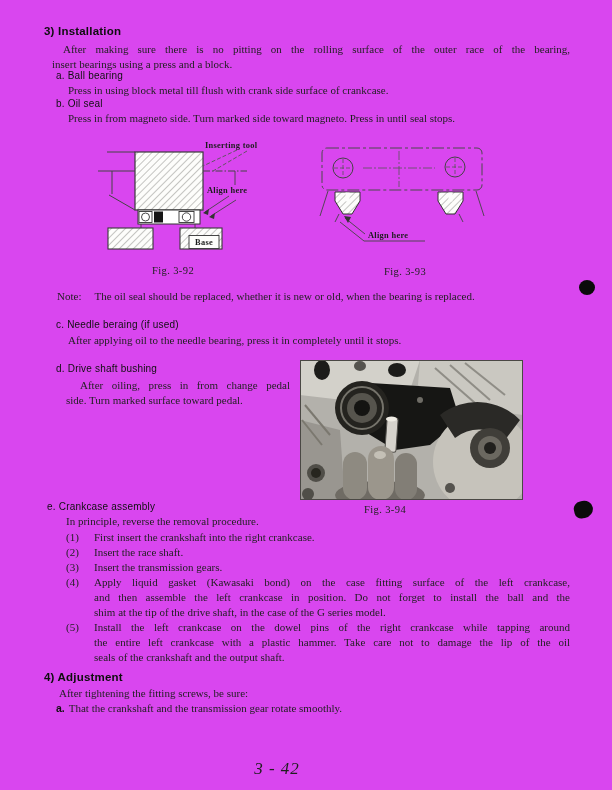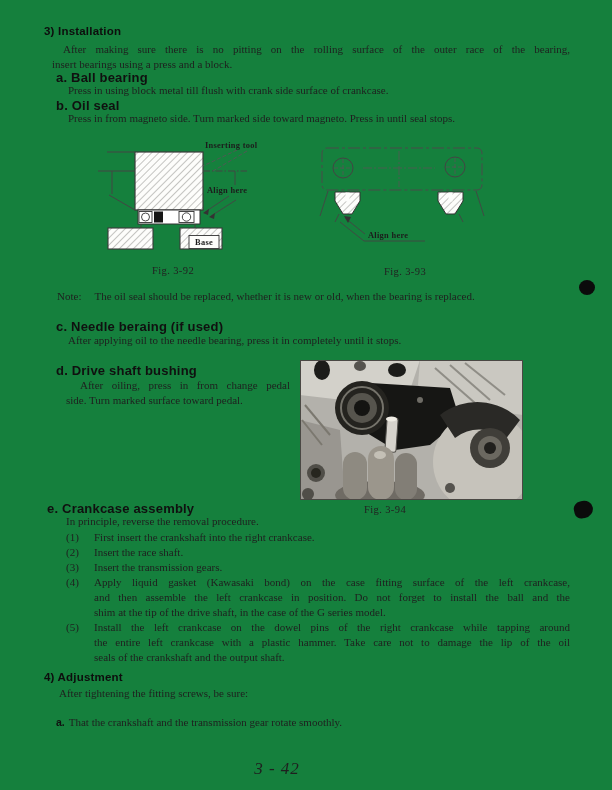--- a/index.html
+++ b/index.html
@@ -1,48 +1,48 @@
 <!DOCTYPE html>
 <html><head>
 <meta charset="utf-8">
 <style>
   html,body{margin:0;padding:0;background:#e8e8e6;}
   .page{
     position:relative;
     width:612px;height:790px;
-    background:#15803d;
+    background:#d946ef;
     overflow:hidden;
     font-family:"Liberation Serif","DejaVu Serif",serif;
     color:#222;
   }
   .abs{position:absolute;}
   .h1{
     font-family:"Liberation Sans","DejaVu Sans",sans-serif;
     font-weight:bold;font-size:11.5px;color:#0d0d0d;letter-spacing:.2px;
   }
   .sublabel{
     font-family:"Liberation Sans","DejaVu Sans",sans-serif;
-    font-weight:bold;font-size:13px;color:#101010;letter-spacing:.2px;
+    font-weight:normal;font-size:10px;color:#101010;letter-spacing:.2px;
   }
   .body{font-size:11px;color:#1f1f1f;}
   .para{font-size:11px;color:#1f1f1f;}
   .para .ln{line-height:14.5px;}
   .steps .ln{line-height:15px;}
   .jl{text-align:justify;text-align-last:justify;}
   .ind11{text-indent:11px;}
   .ind14{text-indent:14px;}
   .step{display:flex;align-items:flex-start;font-size:11px;color:#1f1f1f;}
   .step .num{width:28px;flex:none;line-height:15px;}
   .step .stext{width:476px;}
   .step .stext .ln{line-height:15px;}
   .caption{
     font-size:10.5px;color:#222;letter-spacing:.4px;text-align:center;
   }
   .note-label{margin-right:13px;}
-  .adj-item{font-size:11px;color:#1f1f1f;margin-top:14px;}
+  .adj-item{font-size:11px;color:#1f1f1f;}
   .adj-item .alabel{
     font-family:"Liberation Sans","DejaVu Sans",sans-serif;
     font-weight:bold;font-size:10.5px;color:#101010;margin-right:4px;
   }
   .pagenum{font-size:17px;color:#1f1f1f;letter-spacing:1px;text-align:center;font-style:italic;}
   .dot{position:absolute;background:#0b0b0b;}
   .dot1{left:579px;top:280px;width:16px;height:15px;border-radius:50%;}
   .dot2{left:574px;top:501px;width:19px;height:17px;border-radius:46% 54% 58% 42%;transform:rotate(-12deg);}
   svg text{
     font-family:"Liberation Serif","DejaVu Serif",serif;

